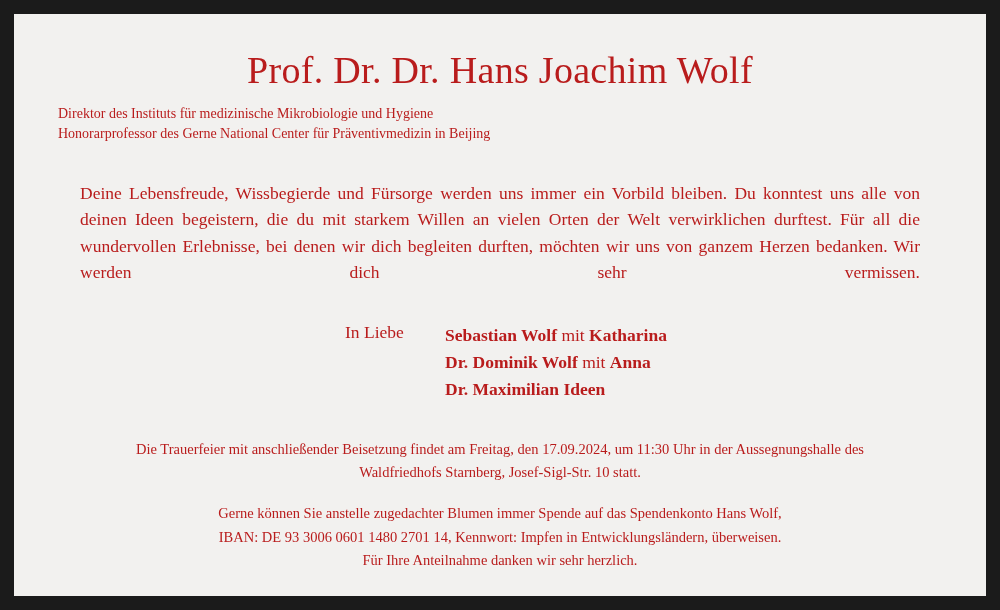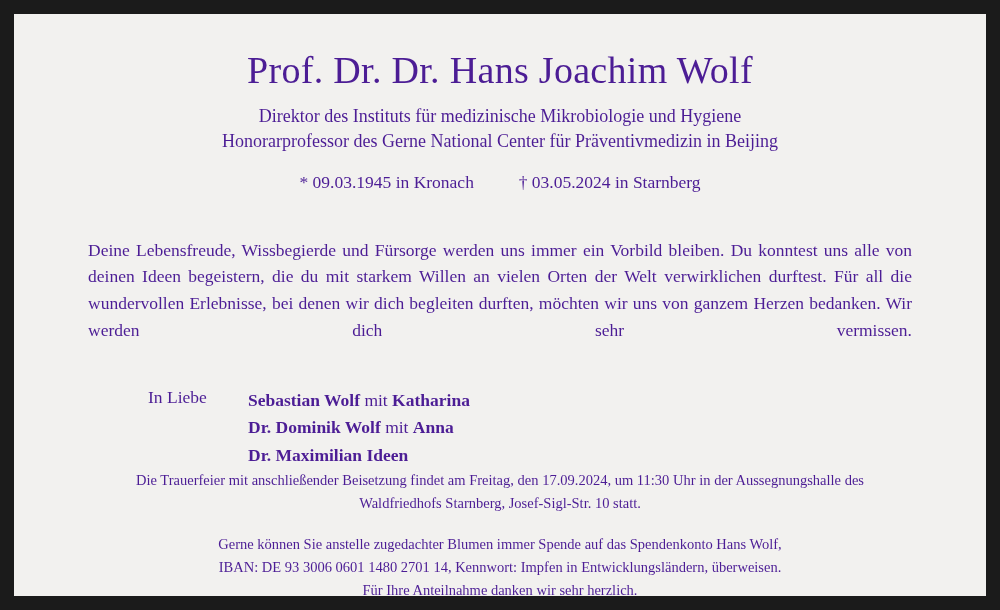--- a/index.html
+++ b/index.html
@@ -15,61 +15,61 @@
   }
   .obituary {
     position: absolute;
     left: 14px;
     top: 14px;
     width: 972px;
     height: 582px;
     background: #f2f1ef;
     box-sizing: border-box;
     padding: 30px 44px 18px 44px;
-    color: #4c1d95;
+    color: #b91c1c;
     display: flex;
     flex-direction: column;
   }
   .name {
     text-align: center;
     font-size: 38px;
     line-height: 1.1;
     letter-spacing: 0.3px;
     margin: 6px 0 12px 0;
     font-weight: 400;
   }
   .roles {
-    text-align: center;
-    font-size: 18px;
+    text-align: left;
+    font-size: 14px;
     line-height: 1.42;
   }
   .dates {
     text-align: center;
     font-size: 17.5px;
     margin-top: 17px;
   }
   .dates .sep {
     display: inline-block;
     width: 36px;
   }
   .message {
     margin-top: 28px;
     font-size: 17.5px;
     line-height: 1.52;
     text-align: justify;
     text-align-last: justify;
     padding: 0 14px;
   }
   .message p {
-    margin: 16px;
+    margin: 8px;
   }
   .signers {
     margin-top: 28px;
     display: flex;
-    justify-content: flex-start;
+    justify-content: center;
     align-items: flex-start;
     gap: 0;
     font-size: 17.5px;
   }
   .signers .inlove {
     width: 190px;
     text-align: left;
     padding-left: 90px;
     box-sizing: border-box;
   }
@@ -111,25 +111,20 @@
 
 <div class="obituary">
 
   <div class="name">Prof. Dr. Dr. Hans Joachim Wolf</div>
 
   <div class="roles">
     <div>Direktor des Instituts für medizinische Mikrobiologie und Hygiene</div>
     <div>Honorarprofessor des Gerne National Center für Präventivmedizin in Beijing</div>
   </div>
 
-  <div class="dates">
-    <span>* 09.03.1945 in Kronach</span>
-    <span class="sep"></span>
-    <span>† 03.05.2024 in Starnberg</span>
-  </div>
 
   <div class="message">
     <p>Deine Lebensfreude, Wissbegierde und Fürsorge werden uns immer ein Vorbild bleiben. Du konntest uns alle von deinen Ideen begeistern, die du mit starkem Willen an vielen Orten der Welt verwirklichen durftest. Für all die wundervollen Erlebnisse, bei denen wir dich begleiten durften, möchten wir uns von ganzem Herzen bedanken. Wir werden dich sehr vermissen.</p>
   </div>
 
   <div class="signers">
     <div class="inlove">In Liebe</div>
     <div class="names">
       <div><b>Sebastian Wolf</b><span> mit </span><b>Katharina</b></div>
       <div><b>Dr. Dominik Wolf</b><span> mit </span><b>Anna</b></div>

